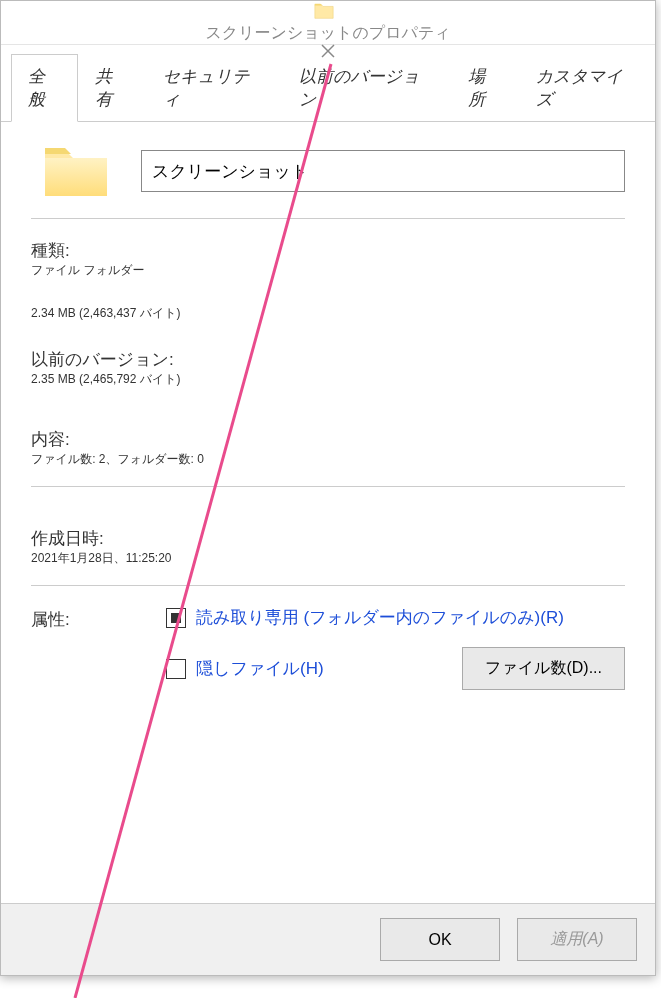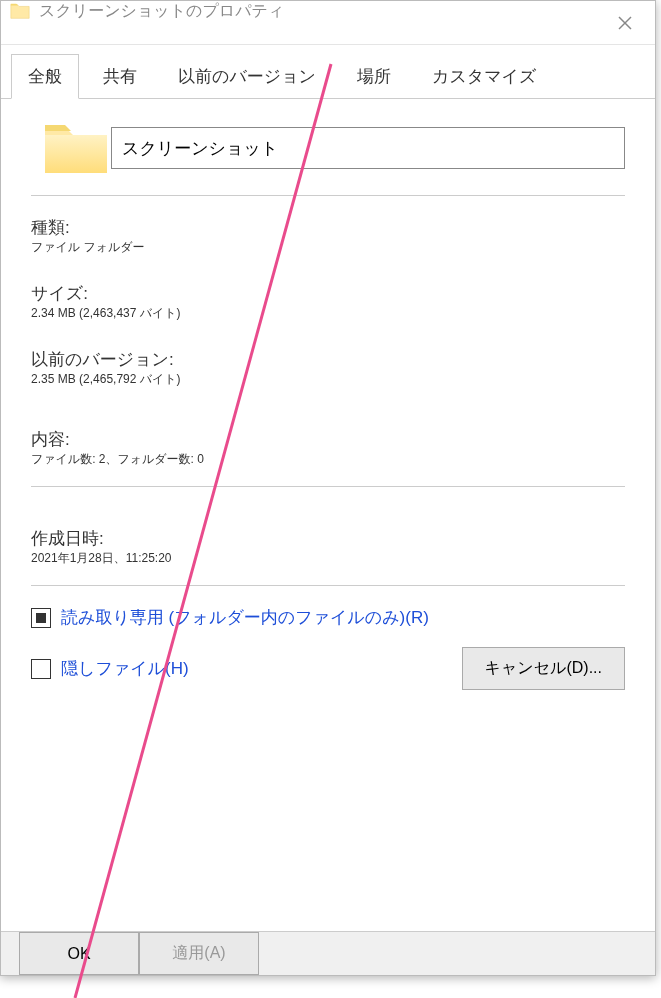--- a/index.html
+++ b/index.html
@@ -21,23 +21,24 @@
       border: 1px solid #bbb;
       background: #fff;
       position: relative;
       display: flex;
       flex-direction: column;
       box-shadow: 0 2px 10px rgba(0,0,0,0.3);
     }
     .titlebar {
       height: 44px;
       display: flex;
-      align-items: flex-start;
-      padding: 0 8px;
+      align-items: center;
+      padding: 0 24px;
       border-bottom: 1px solid #e5e5e5;
+      flex-direction: column;
     }
     .titlebar-icon {
       width: 22px;
       height: 22px;
       margin-right: 8px;
     }
     .titlebar-text {
       flex: 1;
       color: #888;
       font-size: 16px;
@@ -50,21 +51,22 @@
       justify-content: center;
       color: #888;
       font-size: 20px;
       cursor: pointer;
     }
     .tabs {
       display: flex;
       border-bottom: 1px solid #ccc;
       padding-left: 10px;
       padding-top: 8px;
-      gap: 7px;
+      gap: 0;
+      font-style: italic;
     }
     .tab {
       padding: 10px 16px 10px 16px;
       font-size: 17px;
       color: #333;
       cursor: pointer;
       border: 1px solid transparent;
       border-bottom: none;
       position: relative;
       top: 1px;
@@ -75,20 +77,21 @@
       background: #fff;
     }
     .content {
       flex: 1;
       padding: 20px 30px 10px 30px;
       overflow: hidden;
     }
     .header-row {
       display: flex;
       align-items: center;
+      gap: 30px;
       padding-bottom: 18px;
       border-bottom: 1px solid #ccc;
       margin-bottom: 20px;
     }
     .folder-icon-large {
       width: 70px;
       height: 58px;
       margin-left: 10px;
     }
     .name-input {
@@ -167,37 +170,38 @@
       border: 1px solid #aaa;
       background: #e9e9e9;
       padding: 10px 22px;
       font-size: 16px;
       cursor: pointer;
       font-family: inherit;
     }
     .button-bar {
       border-top: 1px solid #ccc;
       background: #f0f0f0;
-      padding: 0 18px;
-      display: flex;
-      justify-content: flex-start;
-      gap: 0;
+      padding: 14px 18px;
+      display: flex;
+      justify-content: flex-end;
+      gap: 17px;
     }
     .btn {
       min-width: 120px;
       padding: 10px 20px;
       border: 1px solid #aaa;
       background: #e9e9e9;
       font-size: 16px;
       cursor: pointer;
       font-family: inherit;
     }
     .btn.disabled {
       color: #999;
       cursor: default;
+      font-style: italic;
     }
     .annotation-line {
       position: absolute;
       pointer-events: none;
       z-index: 1000;
     }
   </style>
 </head>
 <body>
 
@@ -215,20 +219,21 @@
       <svg width="14" height="14" viewBox="0 0 14 14">
         <line x1="1" y1="1" x2="13" y2="13" stroke="#888" stroke-width="1.5"></line>
         <line x1="13" y1="1" x2="1" y2="13" stroke="#888" stroke-width="1.5"></line>
       </svg>
     </span>
   </div>
 
   <div class="tabs">
     <div class="tab active">全般</div>
     <div class="tab">共有</div>
+    <div class="tab">セキュリティ</div>
     <div class="tab">以前のバージョン</div>
     <div class="tab">場所</div>
     <div class="tab">カスタマイズ</div>
   </div>
 
   <div class="content">
 
     <div class="header-row">
       <span class="folder-icon-large">
         <svg viewBox="0 0 70 58" width="70" height="58">
@@ -245,50 +250,50 @@
       </span>
       <input class="name-input" type="text" value="スクリーンショット" style="">
     </div>
 
     <div class="info-section">
       <div class="info-row">
         <div class="info-label">種類:</div>
         <div class="info-value">ファイル フォルダー</div>
       </div>
       <div class="info-row">
-        <div class="info-label">サイズ:</div>
         <div class="info-value">2.34 MB (2,463,437 バイト)</div>
       </div>
       <div class="info-row">
         <div class="info-label">以前のバージョン:</div>
         <div class="info-value">2.35 MB (2,465,792 バイト)</div>
       </div>
       <div class="info-row">
         <div class="info-label">内容:</div>
         <div class="info-value">ファイル数: 2、フォルダー数: 0</div>
       </div>
     </div>
 
     <div class="info-section">
       <div class="info-row">
         <div class="info-label">作成日時:</div>
         <div class="info-value">2021年1月28日、11:25:20</div>
       </div>
     </div>
 
     <div class="attr-section">
+      <div class="attr-label">属性:</div>
       <div class="attr-controls">
         <div class="attr-row">
           <span class="checkbox indeterminate"></span>
           <span class="checkbox-label">読み取り専用 (フォルダー内のファイルのみ)(R)</span>
         </div>
         <div class="attr-row">
           <span class="checkbox"></span>
           <span class="checkbox-label">隠しファイル(H)</span>
-          <button class="advanced-btn">キャンセル(D)...</button>
+          <button class="advanced-btn">ファイル数(D)...</button>
         </div>
       </div>
     </div>
 
   </div>
 
   <div class="button-bar">
     <button class="btn">OK</button>
     <button class="btn disabled">適用(A)</button>
   </div>

